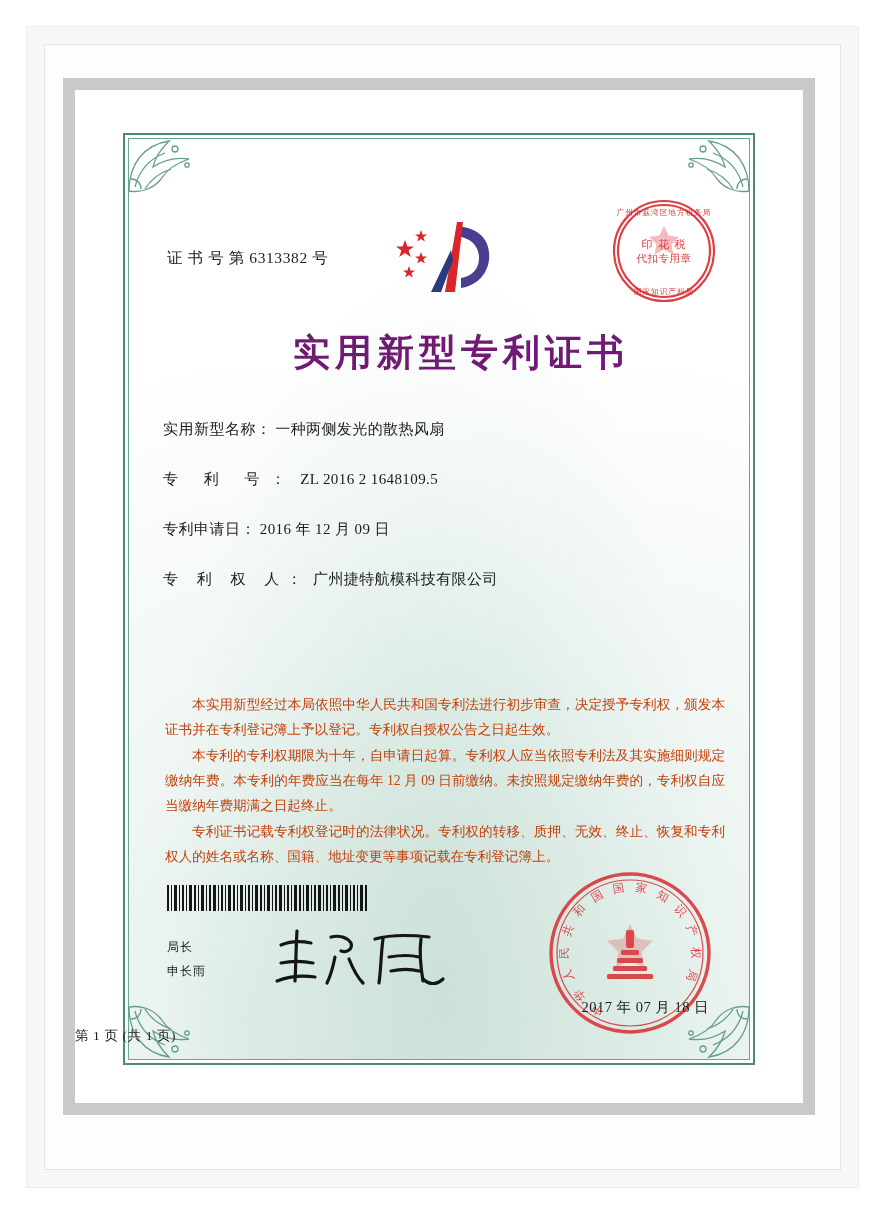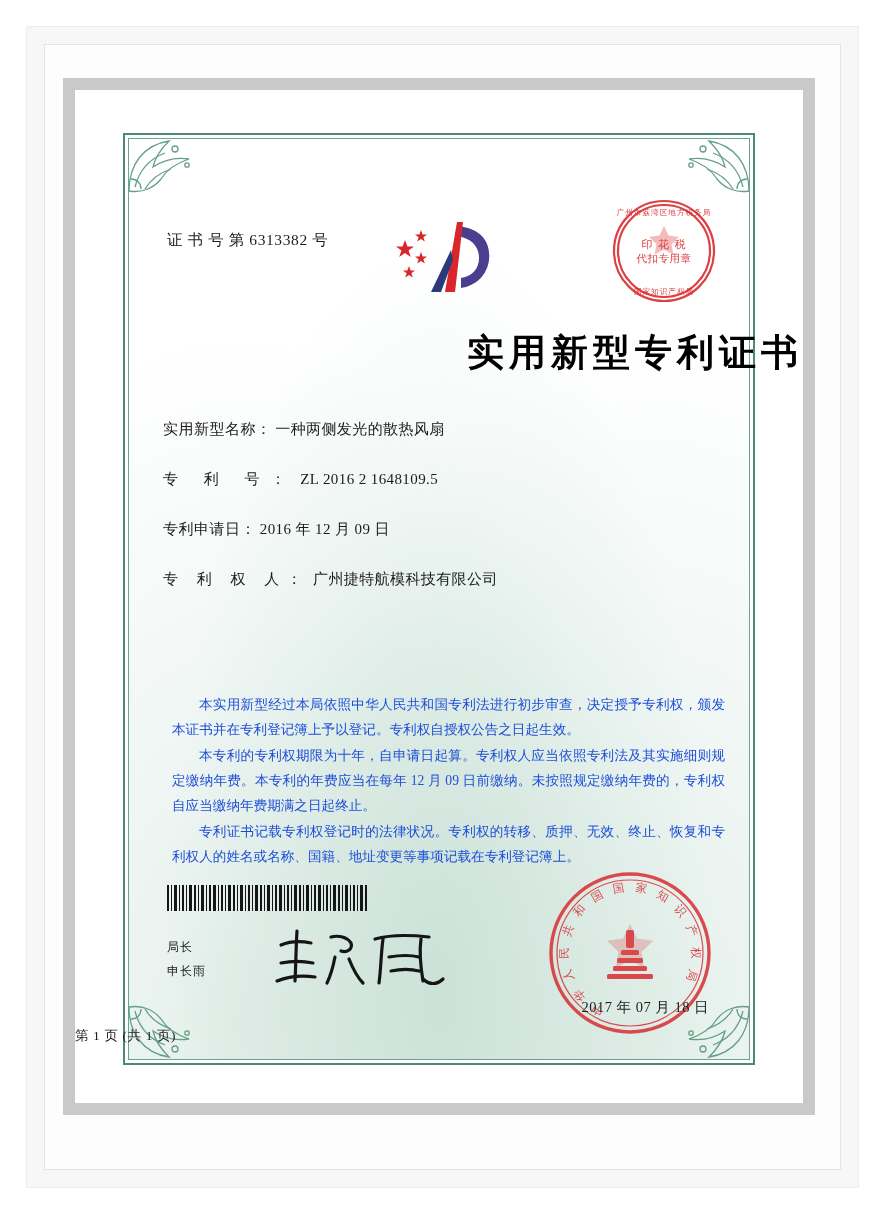--- a/index.html
+++ b/index.html
@@ -78,43 +78,43 @@
     pointer-events: none;
   }
 
   
   .content {
     position: absolute;
     left: 0; top: 0; right: 0; bottom: 0;
   }
   .cert-no {
     position: absolute;
-    left: 92px; top: 140px;
+    left: 92px; top: 158px;
     font-size: 15.5px;
     letter-spacing: .6px;
     color: #1d1d1d;
   }
   .logo {
     position: absolute;
     left: 320px; top: 130px;
     width: 118px; height: 78px;
   }
   .stamp-red-top {
     position: absolute;
     right: 86px; top: 108px;
     width: 106px; height: 106px;
   }
   .title {
     position: absolute;
     left: 0; right: 0; top: 238px;
-    text-align: right;
+    text-align: center;
     font-size: 37px;
     font-weight: bold;
     letter-spacing: 5px;
-    color: #000000;
+    color: #701a75;
     font-family: "DejaVu Serif", serif;
     margin-left: 44px;
   }
   .fields {
     position: absolute;
     left: 88px; top: 330px;
     right: 80px;
   }
   .field-row {
     font-size: 15px;
@@ -122,24 +122,24 @@
     margin-bottom: 31px;
     white-space: nowrap;
   }
   .field-label { letter-spacing: .5px; }
   .field-label.sp1 { letter-spacing: 7.5px; margin-top: 11px; }
   .field-label.sp2 { letter-spacing: 11px; }
   .field-value { letter-spacing: .4px; margin-top: 15px; }
 
   .paragraphs {
     position: absolute;
-    left: 97px; right: 78px; top: 602px;
+    left: 90px; right: 78px; top: 602px;
     font-size: 13.6px;
     line-height: 25px;
-    color: #1d4ed8;
+    color: #c2410c;
     text-align: justify;
   }
   .paragraphs p {
     margin: 0 0 1px 0;
     text-indent: 27px;
   }
 
   .barcode {
     position: absolute;
     left: 92px; top: 795px;

